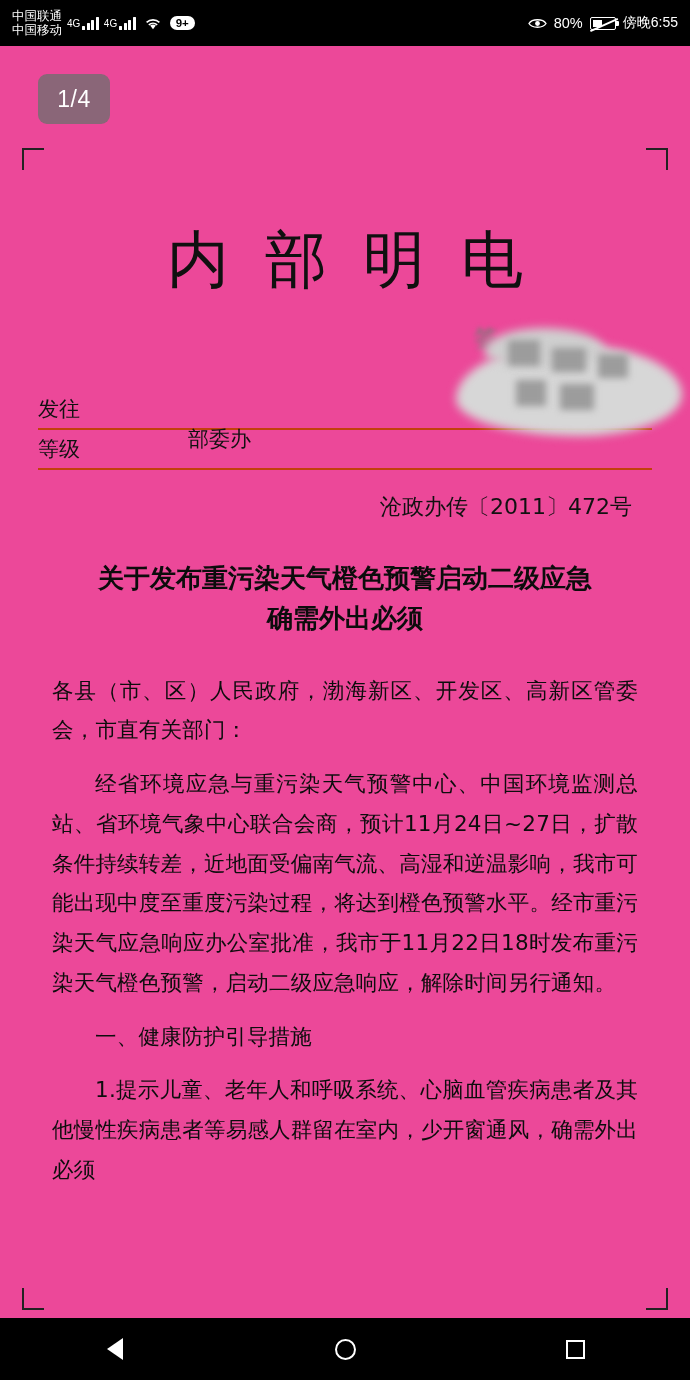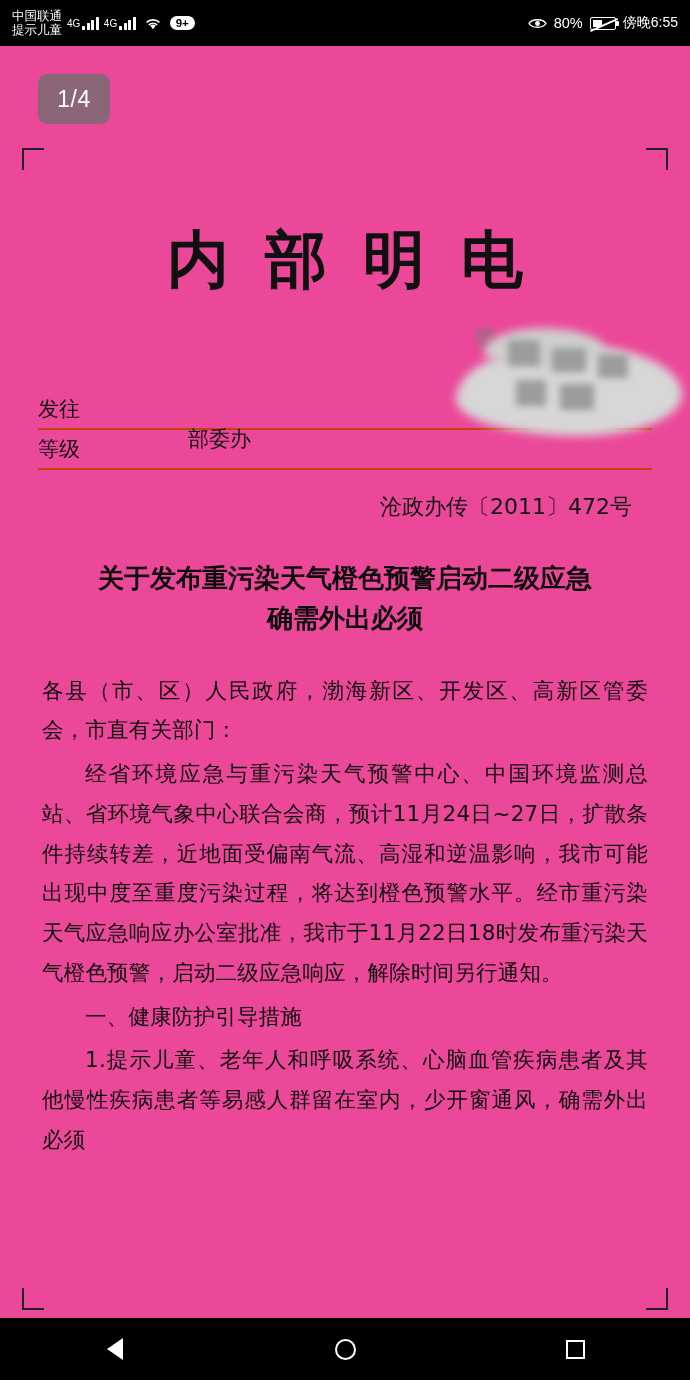--- a/index.html
+++ b/index.html
@@ -134,21 +134,21 @@
 
   .doc-title {
     text-align: center;
     font-family: "DejaVu Sans", sans-serif;
     font-size: 62px;
     letter-spacing: 36px;
     padding-left: 36px;
     color: #101010;
     margin-top: 52px;
     white-space: nowrap;
-    font-weight: 700;
+    font-weight: 400;
   }
 
   
   .hdr {
     margin-top: 88px;
     position: relative;
   }
   .hdr-row {
     display: flex;
     align-items: flex-end;
@@ -221,21 +221,21 @@
 
   .body-text {
     margin-top: 32px;
     font-size: 21.5px;
     line-height: 1.85;
     color: #0d0d0d;
     text-align: justify;
     font-family: "DejaVu Sans", sans-serif;
     letter-spacing: 0.2px;
   }
-  .body-text p { margin: 4px; }
+  .body-text p { margin: 14px; }
   .body-text p.ind { text-indent: 2em; }
 
   
   .navbar {
     height: 62px;
     background: #000000;
     flex: 0 0 auto;
     display: flex; align-items: center; justify-content: space-around;
   }
   .navbtn { width: 58px; height: 62px; display: flex; align-items: center; justify-content: center; }
@@ -250,21 +250,21 @@
 </style>
 </head>
 <body>
 
 <div class="phone">
 
   <div class="statusbar">
     <div class="sb-left">
       <div class="carriers">
         <span>中国联通</span>
-        <span>提示儿童</span>
+        <span>中国移动</span>
       </div>
       <div class="sig-group">
         <span class="net-badge">4G</span>
         <span class="bars">
             <i></i>
             <i></i>
             <i></i>
             <i></i>
           </span>
       </div>

